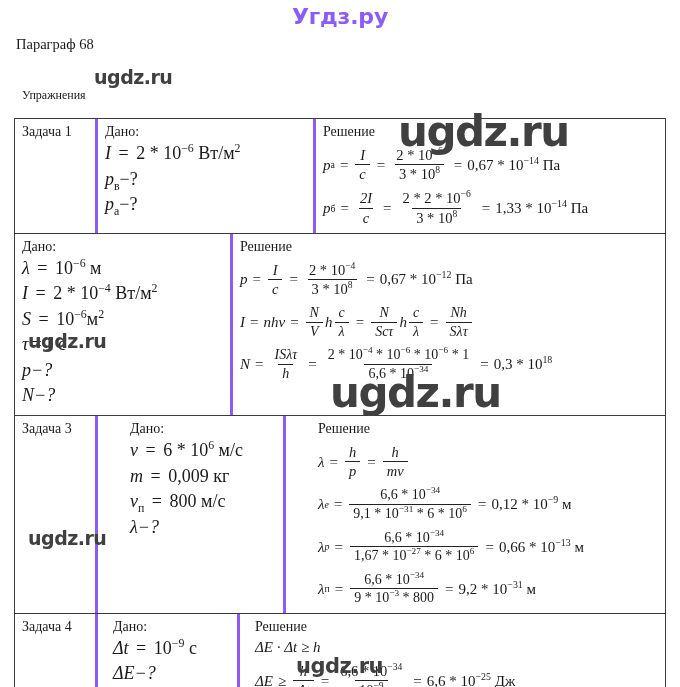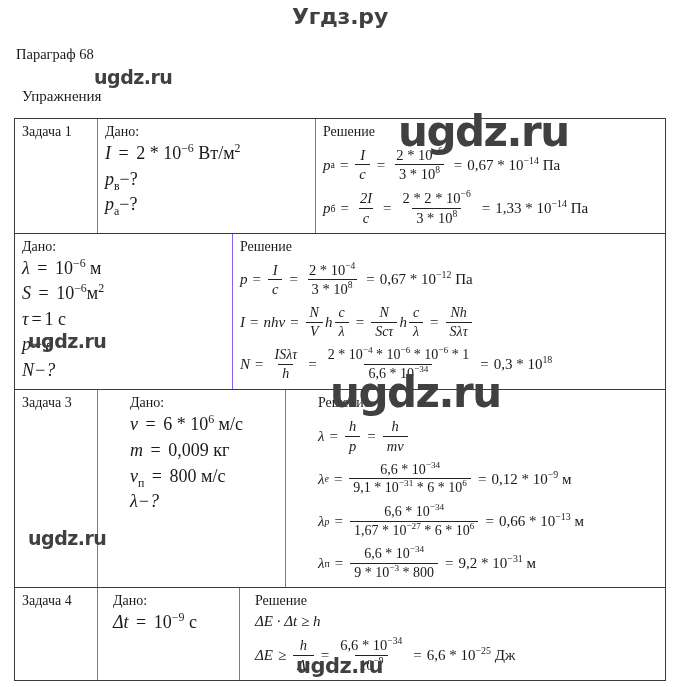--- a/index.html
+++ b/index.html
@@ -20,34 +20,34 @@
   .site-header {
     position: absolute;
     top: 4px;
     left: 0;
     width: 680px;
     text-align: center;
     font-family: "DejaVu Sans", "Liberation Sans", sans-serif;
     font-weight: bold;
     font-size: 22px;
     letter-spacing: -0.2px;
-    color: #404040;
+    color: #8b5cf6;
   }
 
   .para-title {
     position: absolute;
     left: 16px;
-    top: 46px;
+    top: 36px;
     font-size: 14.5px;
   }
   .sub-title {
     position: absolute;
     left: 22px;
     top: 88px;
-    font-size: 15px;
+    font-size: 12px;
   }
 
   
   .wm {
     position: absolute;
     font-family: "DejaVu Sans", "Liberation Sans", sans-serif;
     font-weight: bold;
     color: #404040;
     white-space: nowrap;
     pointer-events: none;
@@ -69,21 +69,21 @@
   .row {
     display: flex;
     border-bottom: 1px solid #3b3b3b;
     box-sizing: border-box;
   }
   .row:last-child { border-bottom: none; gap: 8px; }
 
   .cell {
     box-sizing: border-box;
     padding: 5px 6px 6px 7px;
-    border-right: 1px solid #8b5cf6;
+    border-right: 3px solid #8b5cf6;
   }
   .cell:last-child { border-right: none; }
 
   .c-label  { width: 83px; flex: 0 0 83px; }
   .c-given  { width: 163px; flex: 0 0 163px; }
   .c-given-w{ width: 218px; flex: 0 0 218px; }
   .c-given-n{ width: 134px; flex: 0 0 134px; }
   .c-sol    { flex: 1 1 auto; }
 
   .r1 { min-height: 109px; }
@@ -220,20 +220,26 @@
 
     <div class="cell c-given-w">
       <div class="given-head">Дано:</div>
       <div class="given-line">
         <span class="mi">λ</span>
         <span class="op tight">=</span>
         <span>10</span><sup>−6</sup>
         <span>м</span>
       </div>
       <div class="given-line">
+        <span class="mi">I</span>
+        <span class="op tight">=</span>
+        <span>2 * 10</span><sup>−4</sup>
+        <span>Вт/м</span><sup>2</sup>
+      </div>
+      <div class="given-line">
         <span class="mi">S</span>
         <span class="op tight">=</span>
         <span>10</span><sup>−6</sup><span>м</span><sup>2</sup>
       </div>
       <div class="given-line">
         <span class="mi">τ</span><span class="op tight">=</span><span>1 с</span>
       </div>
       <div class="given-line">
         <span class="mi">p−?</span>
       </div>
@@ -398,20 +404,23 @@
       <div class="label-text">Задача 4</div>
     </div>
 
     <div class="cell c-given-n">
       <div class="given-head">Дано:</div>
       <div class="given-line">
         <span class="mi">Δt</span>
         <span class="op tight">=</span>
         <span>10</span><sup>−9</sup>
         <span>с</span>
+      </div>
+      <div class="given-line">
+        <span class="mi">ΔE−?</span>
       </div>
     </div>
 
     <div class="cell c-sol">
       <div class="sol-head">Решение</div>
 
       <div class="eq first">
         <span class="mi">ΔE · Δt ≥ h</span>
       </div>
 

